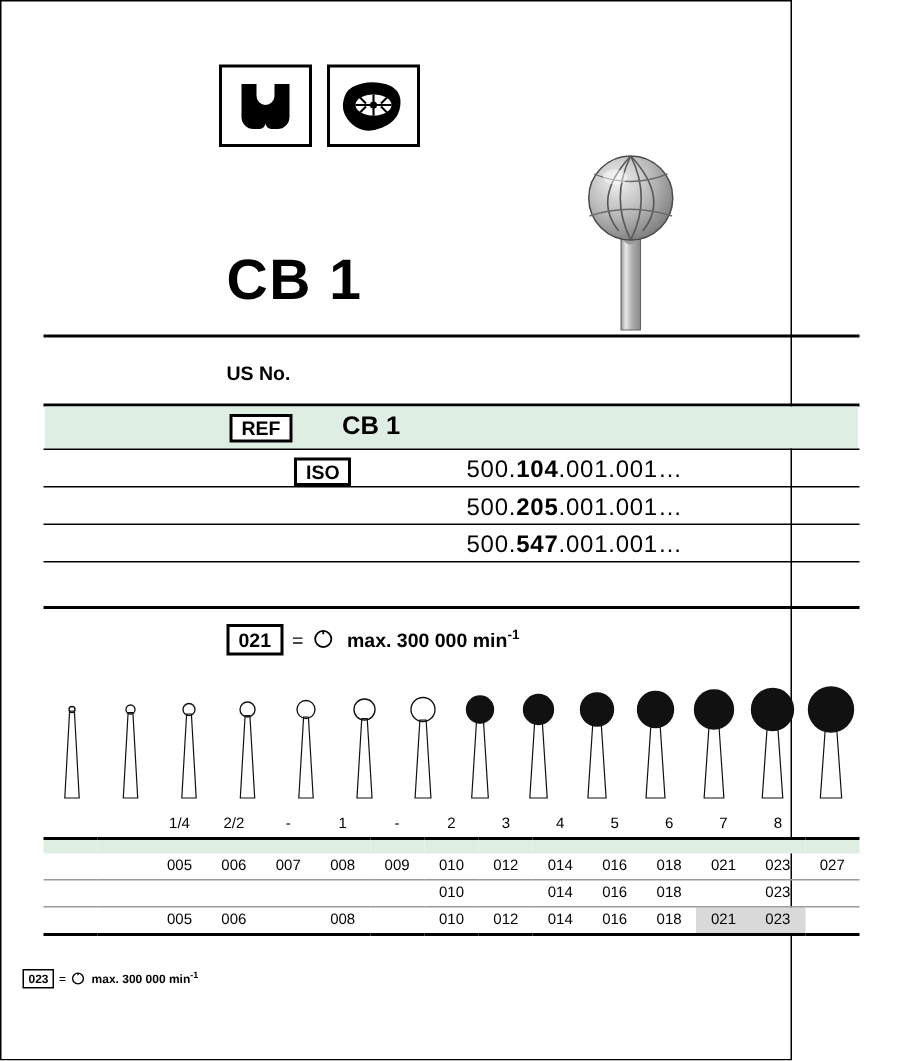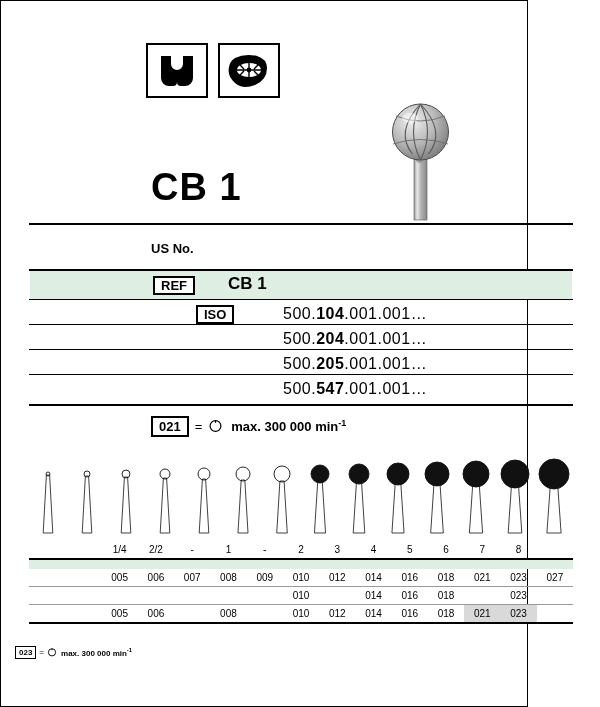--- a/index.html
+++ b/index.html
@@ -121,20 +121,21 @@
     position: absolute;
     left: 282px;
     top: 300px;
     width: 290px;
   }
   .iso-row {
     height: 25px;
     font-size: 16px;
     line-height: 25px;
     letter-spacing: 0.5px;
+    margin-left: 28px;
   }
   .iso-row b { font-weight: bold; }
 
   
   .speed-row {
     position: absolute;
     left: 150px;
     top: 415px;
     display: flex;
     align-items: center;
@@ -275,23 +276,20 @@
 
   <div class="iso-label">
     <span class="tagbox">ISO</span>
   </div>
 
   <div class="iso-rows">
     <div class="iso-row">
       <span>500.</span><b>104</b><span>.001.001…</span>
     </div>
     <div class="iso-row">
-      <span>500.</span><b>204</b><span>.001.001…</span>
-    </div>
-    <div class="iso-row">
       <span>500.</span><b>205</b><span>.001.001…</span>
     </div>
     <div class="iso-row">
       <span>500.</span><b>547</b><span>.001.001…</span>
     </div>
   </div>
 
   <div class="speed-row">
     <span class="speed-size">021</span>
     <span class="speed-eq">=</span>

